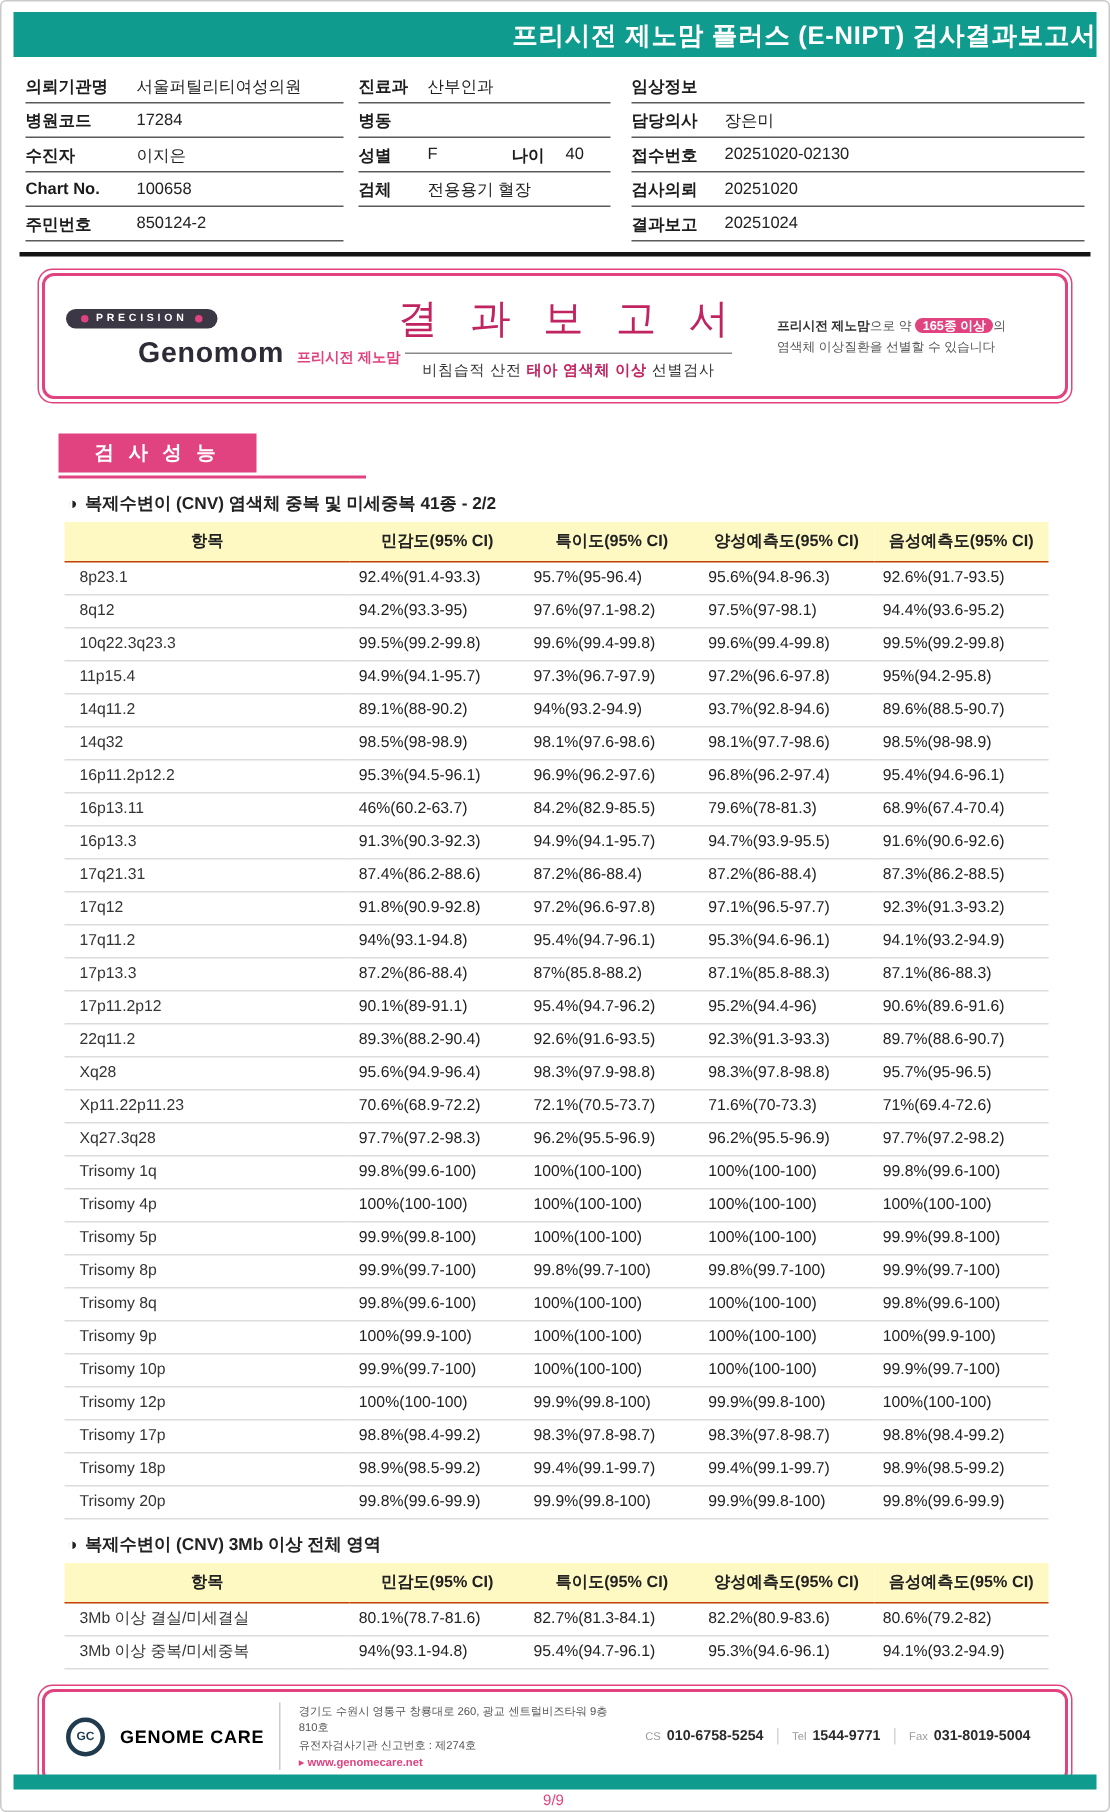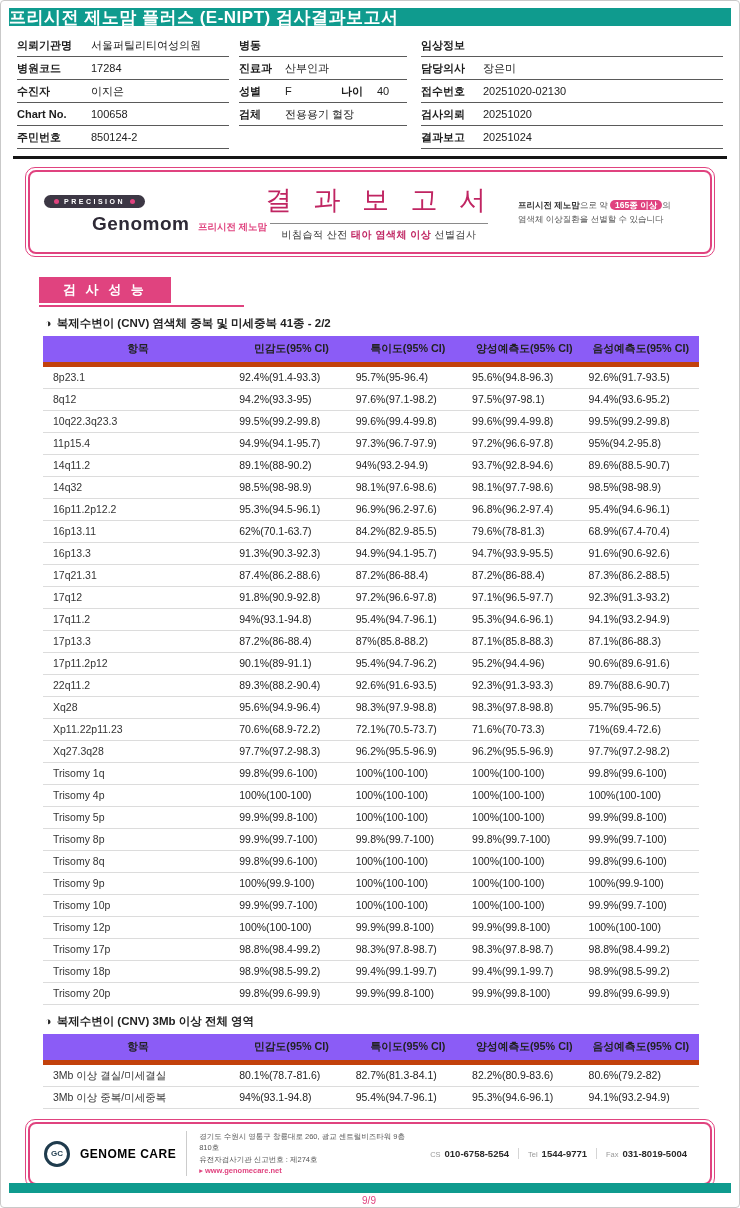--- a/index.html
+++ b/index.html
@@ -6,21 +6,21 @@
     --teal:#0f9b8e;
     --pink:#e0437f;
     --deep:#c02562;
     --ink:#1c1c1c;
   }
   *{box-sizing:border-box;margin:0;padding:0;}
   body{background:#ffffff;font-family:"Liberation Sans","DejaVu Sans",sans-serif;color:var(--ink);}
   .page{width:740px;height:1208px;position:relative;background:#fff;border:1px solid #c9c9c9;border-radius:4px;overflow:hidden;}
 
   
-  .top-bar{margin:7px 8px 0;height:18px;background:var(--teal);display:flex;align-items:center;justify-content:flex-start;}
+  .top-bar{margin:7px 8px 0;height:30px;background:var(--teal);display:flex;align-items:center;justify-content:flex-end;}
   .top-title{color:#fff;font-size:17px;font-weight:bold;letter-spacing:0.5px;}
 
   
   .patient{display:flex;margin:0 12px;padding:8px 4px 7px;border-bottom:3px solid #151515;}
   .pcol1{width:212px;}
   .pcol2{width:168px;margin-left:10px;}
   .pcol3{flex:1;margin-left:14px;}
   .pf-row{display:flex;align-items:center;height:23px;border-bottom:1px solid #5a5a5a;font-size:11px;}
   .pf-label{font-weight:bold;flex:none;}
   .pcol1 .pf-label{width:74px;}
@@ -53,21 +53,21 @@
 
   
   .table-caption{margin:9px 40px 5px 44px;font-size:11.5px;font-weight:bold;color:#222;}
   .cap-icon{margin-right:5px;font-size:11px;color:#222;}
 
   
   .table-wrap{margin:0 40px 0 42px;}
   table.perf{width:100%;border-collapse:collapse;font-size:10.5px;color:#222;table-layout:fixed;}
   table.perf col{width:17.75%;}
   table.perf col.c-item{width:29%;}
-  table.perf th{background:#8b5cf6;font-weight:bold;font-size:10.8px;text-align:center;padding:6px 3px;border-bottom:5px solid #c2410c;}
+  table.perf th{background:#fef9c3;font-weight:bold;font-size:10.8px;text-align:center;padding:6px 3px;border-bottom:1px solid #c2410c;}
   table.perf td{border-bottom:1px solid #dcdcdc;padding:4px 6px;text-align:left;line-height:13px;overflow:hidden;white-space:nowrap;}
   table.perf td:first-child{padding-left:10px;color:#333;}
 
   
   .footer-outer{margin:10px 24px 0;border:1px solid var(--pink);border-radius:10px;padding:2px;}
   .footer-inner{border:2px solid var(--pink);border-radius:8px;display:flex;align-items:center;gap:10px;padding:7px 14px;min-height:46px;}
   .gc-logo{width:26px;height:26px;flex:none;border-radius:50%;border:3px solid #1f3b4d;display:flex;align-items:center;justify-content:center;font-size:8px;font-weight:bold;color:#1f3b4d;}
   .gc-name{font-size:12px;font-weight:bold;color:#000000;letter-spacing:0.5px;white-space:nowrap;}
   .addr{border-left:1px solid #cccccc;padding-left:12px;font-size:7.5px;color:#555;line-height:1.5;}
   .website{color:var(--pink);font-weight:bold;}
@@ -108,26 +108,26 @@
           <span class="pf-label">Chart No.</span>
           <span class="pf-value">100658</span>
         </div>
         <div class="pf-row">
           <span class="pf-label">주민번호</span>
           <span class="pf-value">850124-2</span>
         </div>
       </div>
     <div class="pcol pcol2">
         <div class="pf-row">
+          <span class="pf-label">진료과</span>
+          <span class="pf-value">산부인과</span>
+        </div>
+        <div class="pf-row">
           <span class="pf-label">병동</span>
           <span class="pf-value"></span>
-        </div>
-        <div class="pf-row">
-          <span class="pf-label">진료과</span>
-          <span class="pf-value">산부인과</span>
         </div>
         <div class="pf-row">
           <span class="pf-label">성별</span>
           <span class="pf-value">F</span>
           <span class="pf-label2">나이</span>
           <span class="pf-value2">40</span>
         </div>
         <div class="pf-row">
           <span class="pf-label">검체</span>
           <span class="pf-value">전용용기 혈장</span>
@@ -254,21 +254,21 @@
           </tr>
           <tr>
             <td>16p11.2p12.2</td>
             <td>95.3%(94.5-96.1)</td>
             <td>96.9%(96.2-97.6)</td>
             <td>96.8%(96.2-97.4)</td>
             <td>95.4%(94.6-96.1)</td>
           </tr>
           <tr>
             <td>16p13.11</td>
-            <td>62%(70.1-63.7)</td>
+            <td>46%(60.2-63.7)</td>
             <td>84.2%(82.9-85.5)</td>
             <td>79.6%(78-81.3)</td>
             <td>68.9%(67.4-70.4)</td>
           </tr>
           <tr>
             <td>16p13.3</td>
             <td>91.3%(90.3-92.3)</td>
             <td>94.9%(94.1-95.7)</td>
             <td>94.7%(93.9-95.5)</td>
             <td>91.6%(90.6-92.6)</td>

